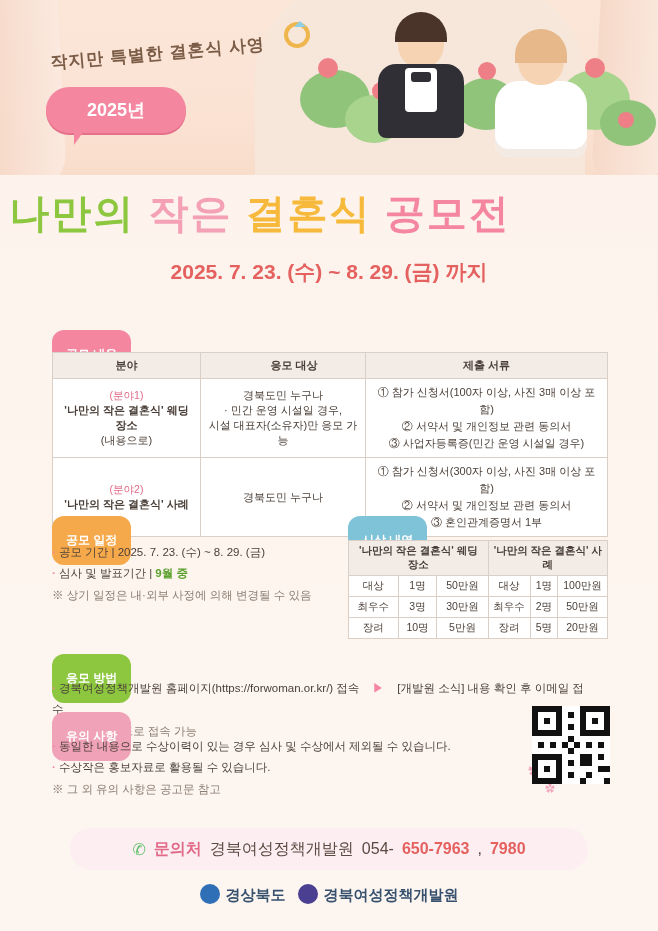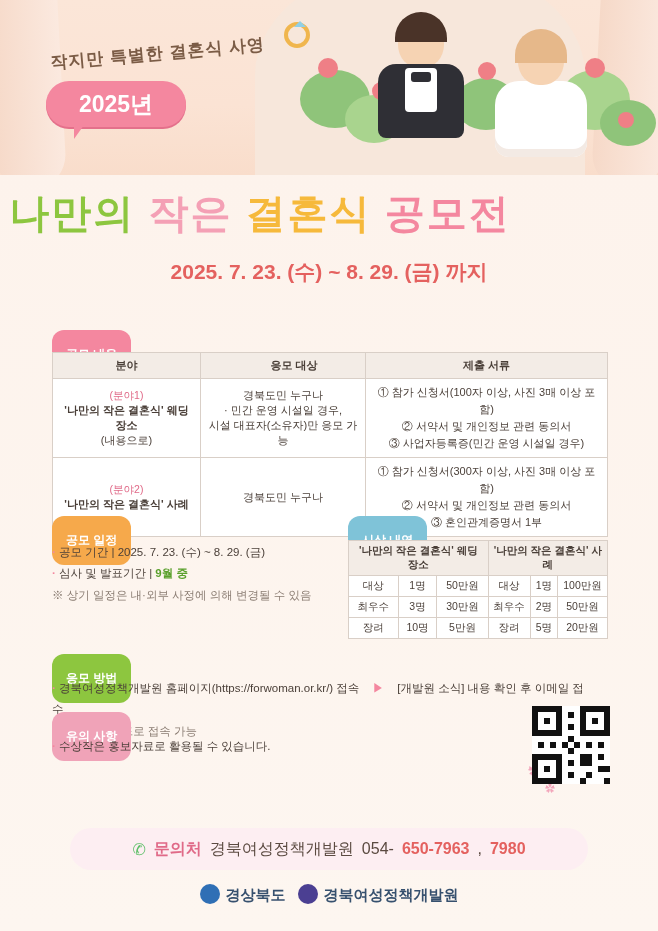--- a/index.html
+++ b/index.html
@@ -38,24 +38,24 @@
   .foliage {
     position:absolute; border-radius:50%;
   }
   .hero-tag {
     position:absolute; left:50px; top:42px;
     font-size: 17px; color:#7b5c46; font-weight:bold;
     transform: rotate(-5deg);
     letter-spacing:1px;
   }
   .year-bubble {
-    position:absolute; left:46px; top:81px;
+    position:absolute; left:46px; top:87px;
     width:140px; height:46px;
     background:#f4879f; border-radius:24px;
-    color:#fff; font-size:23px; font-weight:bold;
+    color:#fff; font-size:18px; font-weight:bold;
     display:flex; align-items:center; justify-content:center;
     box-shadow:0 2px 0 #e4708b;
   }
   .year-bubble:after{
     content:""; position:absolute; left:28px; bottom:-12px;
     border-width:14px 10px 0 0; border-style:solid;
     border-color:#f4879f transparent transparent transparent;
   }
   
   .person { position:absolute; }
@@ -310,21 +310,29 @@
     </div>
     <div class="note">※  하단 QR코드로 접속 가능</div>
   </div>
 
   <div class="sec" style="left:52px; top:712px;">
     <span class="chip pink2">유의 사항</span>
   </div>
   <div class="sec bullets" style="left:52px; top:736px; width:460px;">
     <div>
       <span class="dot">·</span>
+      <span>동일한 내용으로 수상이력이 있는 경우 심사 및 수상에서 제외될 수 있습니다.</span>
+    </div>
+    <div>
+      <span class="dot">·</span>
       <span>수상작은 홍보자료로 활용될 수 있습니다.</span>
+    </div>
+    <div class="note">
+      <span>※</span>
+      <span>그 외 유의 사항은 공고문 참고</span>
     </div>
   </div>
 
   <div class="flower" style="left:528px; top:760px;">✿</div>
   <div class="flower" style="left:545px; top:780px; font-size:10px;">✿</div>
 
   <div class="qr">
     <svg width="78" height="78" viewBox="0 0 13 13" shape-rendering="crispEdges">
       <rect width="13" height="13" fill="#fff"></rect>
       <g fill="#111">

